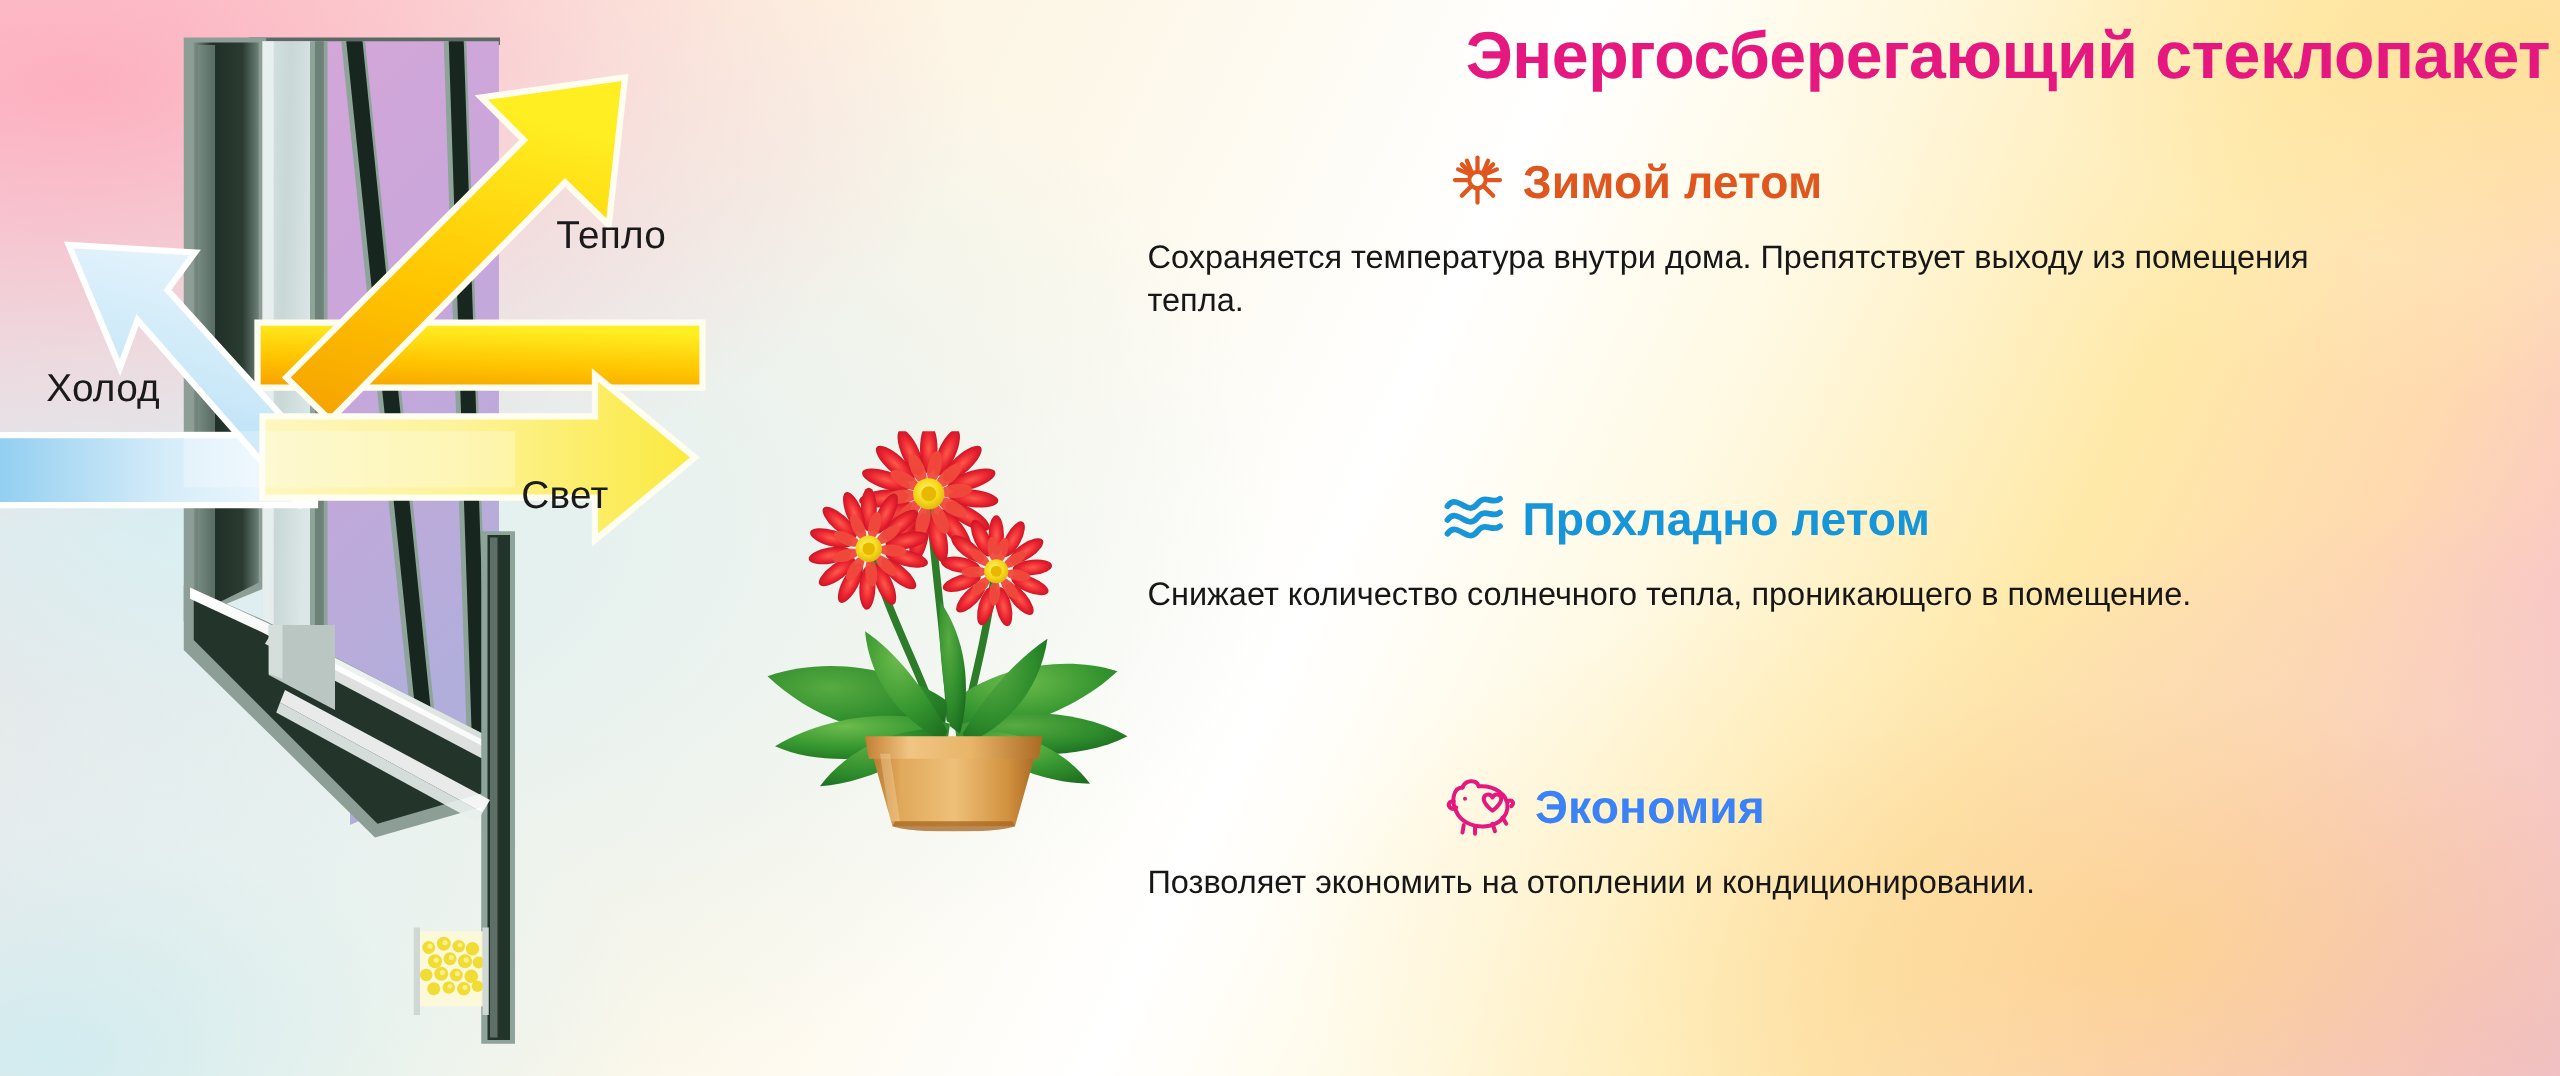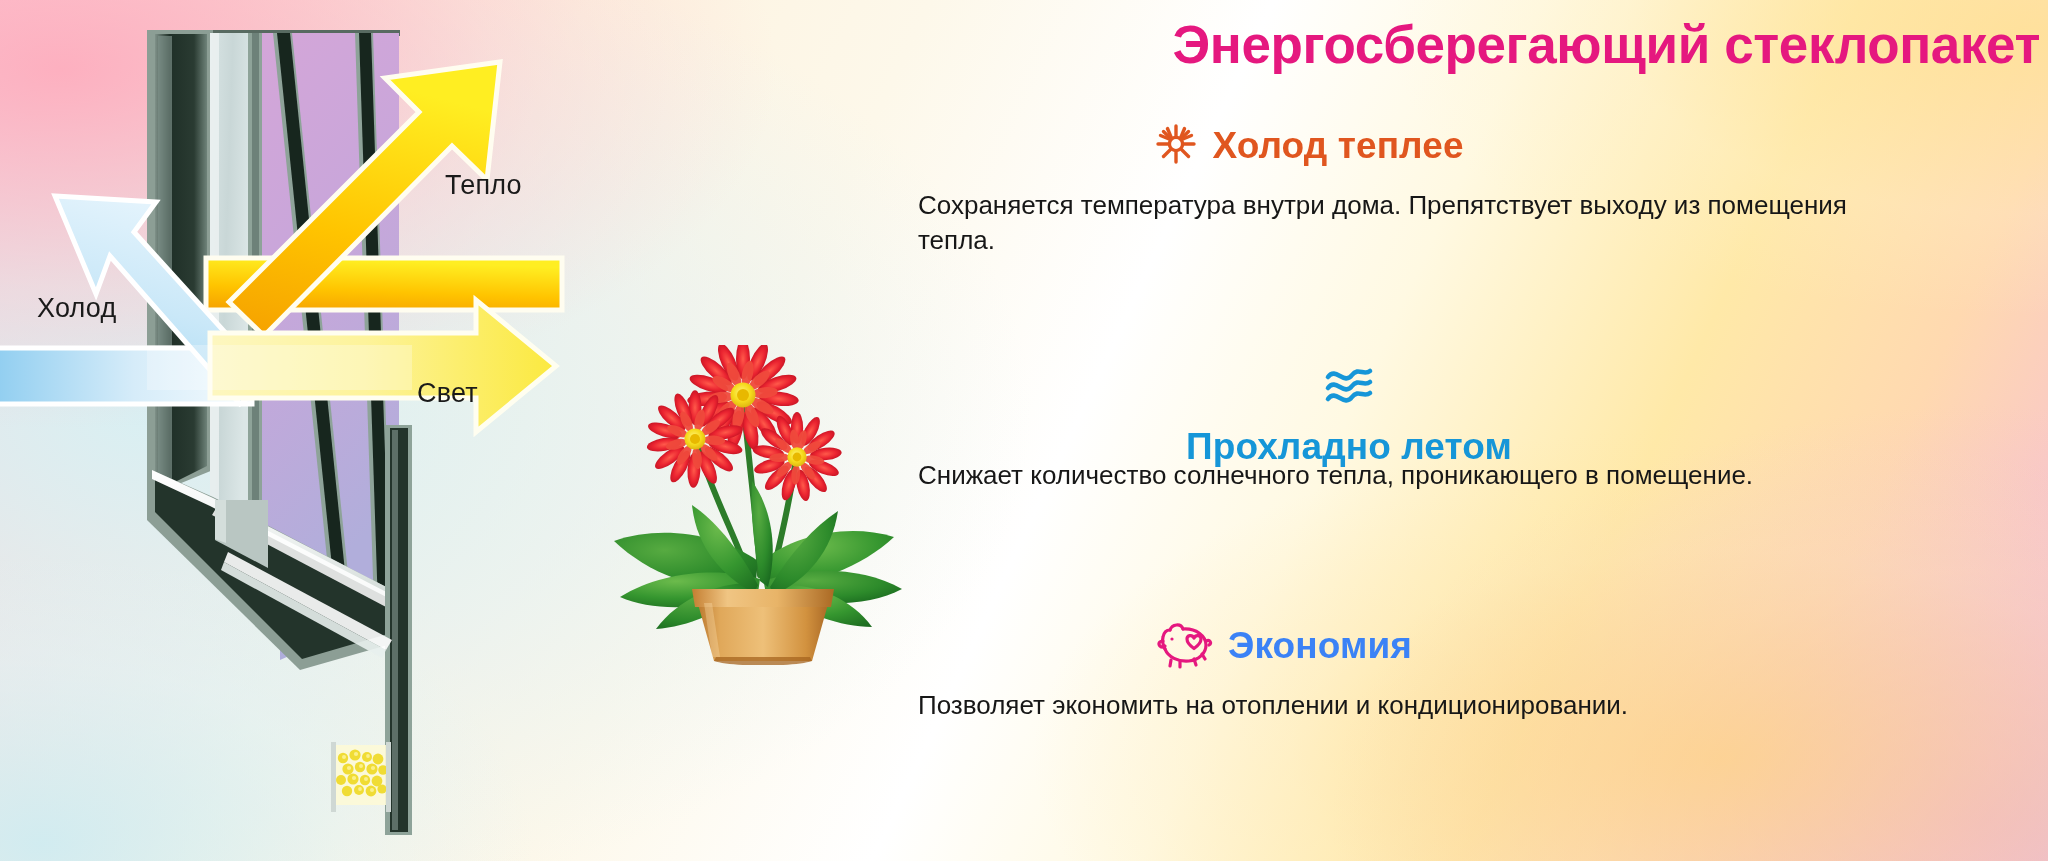--- a/index.html
+++ b/index.html
@@ -66,21 +66,21 @@
   #diagram {
     position: absolute;
     left: 0; top: 0;
     width: 820px; height: 861px;
   }
   #diagram svg { display: block; }
 
   .diag-label {
     position: absolute;
     font-family: "Liberation Sans", sans-serif;
-    font-size: 27px;
+    font-size: 31px;
     color: #1a1a1a;
     white-space: nowrap;
     letter-spacing: 0.2px;
   }
   #label-cold  { left: 37px;  top: 265px; margin-top: 28px; }
   #label-heat  { left: 445px; top: 170px; }
   #label-light { left: 417px; top: 378px; }
 
   
   #plant {
@@ -123,21 +123,21 @@
   }
   .block-head .hd-icon { display: block; flex: 0 0 auto; }
   .block-head .hd-text {
     font-size: 37px;
     font-weight: bold;
     white-space: nowrap;
     letter-spacing: 0.1px;
   }
   #head-1 { padding-right: 330px; }
   #head-1 .hd-text { color: #e0561f; }
-  #head-2 { padding-right: 250px; flex-direction: column; }
+  #head-2 { padding-right: 250px; }
   #head-2 .hd-text { color: #1696d8; }
   #head-3 { padding-right: 380px; }
   #head-3 .hd-text { color: #3b82f6; }
 
   .block-body {
     margin-top: 16px;
     padding-left: 18px;
     padding-right: 130px;
     font-size: 26px;
     line-height: 1.33;
@@ -618,21 +618,21 @@
               <line x1="34.5" y1="9.5" x2="27.5" y2="16.5"></line>
               <line x1="16.5" y1="27.5" x2="9.5" y2="34.5"></line>
               <line x1="13.5" y1="6.5" x2="17" y2="15"></line>
               <line x1="30.5" y1="6.5" x2="27" y2="15"></line>
               <line x1="6.5" y1="13.5" x2="15" y2="17"></line>
               <line x1="37.5" y1="13.5" x2="29" y2="17"></line>
             </g>
             <circle cx="22" cy="22" r="6.6" fill="none" stroke="#e0561f" stroke-width="3.4"></circle>
           </svg>
         </span>
-        <span class="hd-text">Холод теплее</span>
+        <span class="hd-text">Зимой летом</span>
       </div>
       <div class="block-body" id="body-1">Сохраняется температура внутри дома. Препятствует выходу из помещения тепла.</div>
     </div>
 
     <div class="block" id="block-2">
       <div class="block-head" id="head-2">
         <span class="hd-icon">
           <svg width="50" height="44" viewBox="0 0 50 44">
             <g stroke="#1696d8" stroke-width="4.6" fill="none" stroke-linecap="round">
               <path d="M 4 13 C 12 2 20 22 28 11 C 34 3 40 12 46 7"></path>

